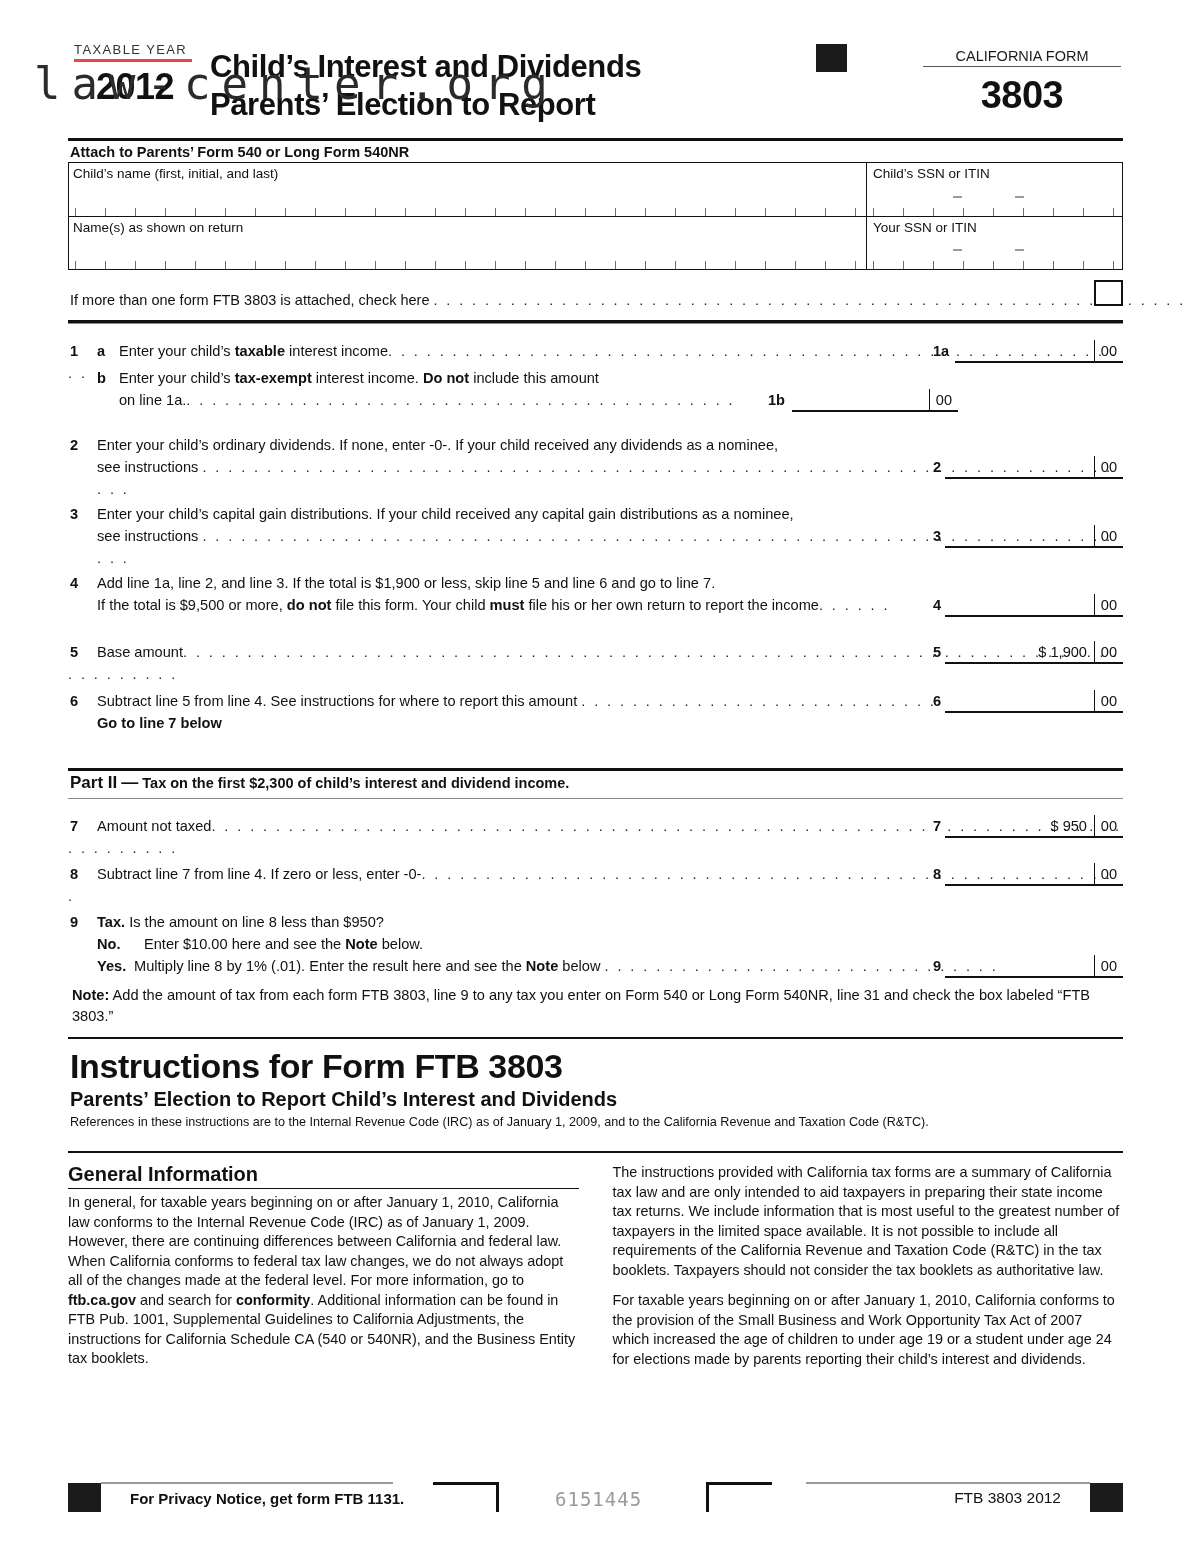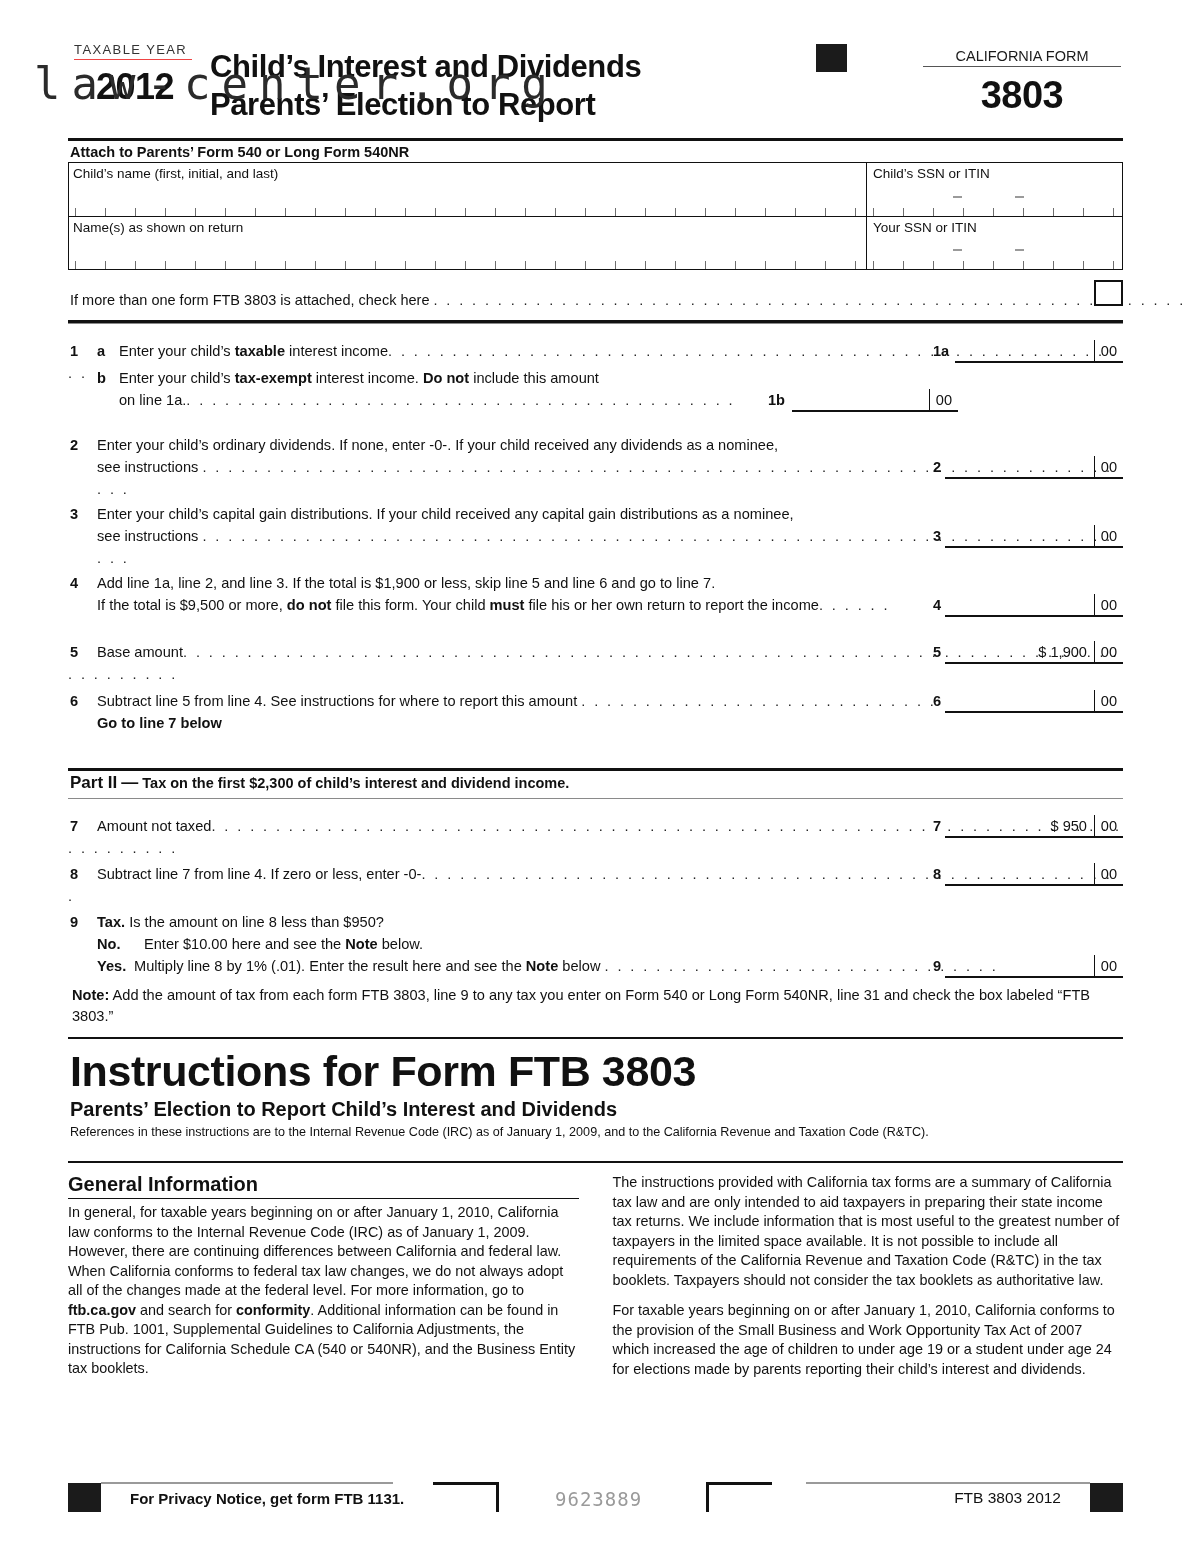--- a/index.html
+++ b/index.html
@@ -21,21 +21,21 @@
     font-size:44px; letter-spacing:11px;
     color:#2b2b2b; white-space:nowrap;
     z-index:5; pointer-events:none;
   }
 
   
   .hdr{ position:relative; height:110px; margin-top:28px; }
   .ty-label{
     position:absolute; left:6px; top:14px;
     font-size:13px; letter-spacing:1.4px; color:#333;
-    border-bottom:1px solid #ef4444; padding-bottom:2px; width:118px;
+    border-bottom:3px solid #ef4444; padding-bottom:2px; width:118px;
   }
   .ty-year{
     position:absolute; left:28px; top:38px;
     font-size:36px; font-weight:bold; letter-spacing:-0.5px;
   }
   .hdr-title{
     position:absolute; left:142px; top:20px;
     font-size:31px; font-weight:bold; line-height:1.22; letter-spacing:-0.4px;
   }
   .blk-sq{
@@ -99,21 +99,21 @@
   .amt{ position:absolute; height:23px; }
   .amt .lbl{ position:absolute; left:0; top:0; font-weight:bold; font-size:14.6px; }
   .amt .fill{ position:absolute; bottom:0; height:1.6px; background:#111; }
   .amt .sep{ position:absolute; top:0px; width:1.4px; height:21px; background:#111; }
   .amt .cents{ position:absolute; top:0; font-size:14.6px; }
   .amt .preval{ position:absolute; top:0; font-size:14.6px; text-align:right; }
 
   .note{ font-size:14.6px; line-height:21px; padding:4px 2px 6px 2px; }
 
   
-  .ins-title{ font-size:43px; font-weight:bold; letter-spacing:-0.4px; padding:8px 2px 0 2px;}
+  .ins-title{ font-size:34px; font-weight:bold; letter-spacing:-0.4px; padding:8px 2px 0 2px;}
   .ins-sub{ font-size:20px; font-weight:bold; padding:2px 2px 0 2px; }
   .ins-ref{ font-size:12.6px; padding:4px 2px 22px 2px; }
 
   .cols{ display:flex; gap:34px; padding-top:10px; }
   .col{ flex:1; }
   .col-h{ font-size:20px; font-weight:bold; padding-bottom:2px; }
   .col-h-rule{ border-bottom:1.6px solid #111; margin-bottom:4px; }
   .para{ font-size:14.4px; line-height:19.5px; margin:0 0 11px 0; }
 
   
@@ -428,20 +428,20 @@
       <p class="para">The instructions provided with California tax forms are a summary of California tax law and are only intended to aid taxpayers in preparing their state income tax returns. We include information that is most useful to the greatest number of taxpayers in the limited space available. It is not possible to include all requirements of the California Revenue and Taxation Code (R&amp;TC) in the tax booklets. Taxpayers should not consider the tax booklets as authoritative law.</p>
       <p class="para">For taxable years beginning on or after January 1, 2010, California conforms to the provision of the Small Business and Work Opportunity Tax Act of 2007 which increased the age of children to under age 19 or a student under age 24 for elections made by parents reporting their child’s interest and dividends.</p>
     </div>
   </div>
 
   <div class="footer">
     <div class="fsq" style="left:0;"></div>
     <div class="fline" style="left:33px; width:292px;"></div>
     <div class="fprivacy" style="left:62px;">For Privacy Notice, get form FTB 1131.</div>
     <div class="corner tr" style="left:365px;"></div>
-    <div class="fnum" style="left:487px;">9623889</div>
+    <div class="fnum" style="left:487px;">6151445</div>
     <div class="corner tl" style="left:638px;"></div>
     <div class="fline" style="left:738px; right:33px;"></div>
     <div class="ffb" style="right:62px;">FTB 3803   2012</div>
     <div class="fsq" style="right:0;"></div>
   </div>
 
 </div>
 
 </body></html>

